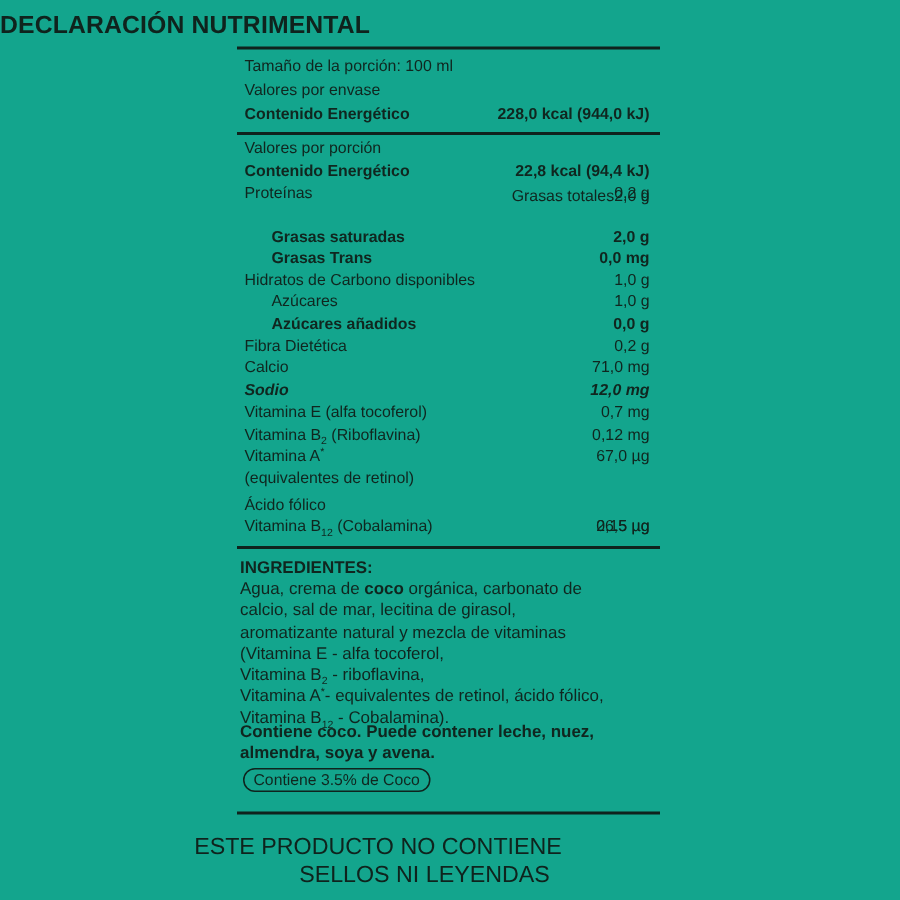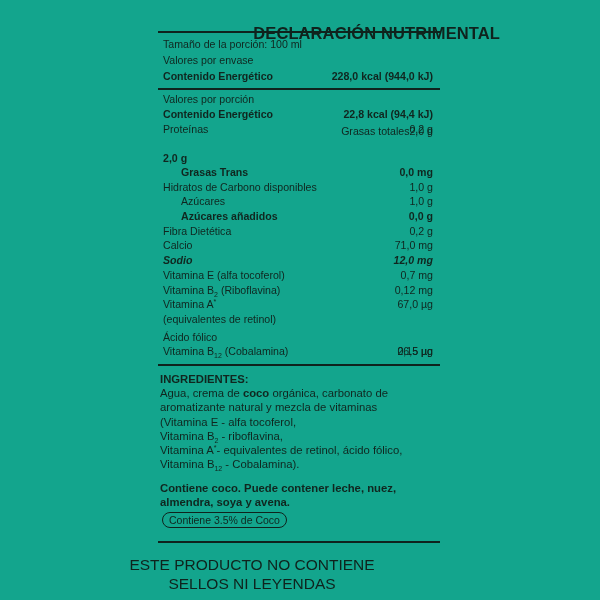--- a/index.html
+++ b/index.html
@@ -1,18 +1,18 @@
 <!DOCTYPE html>
 <html><head>
 <meta charset="utf-8">
 <style>
   html, body { margin:0; padding:0; }
   body { width:600px; height:600px; background:#13a58d; overflow:hidden; position:relative;
          font-family:"Liberation Sans", sans-serif; color:#10261f; }
-  .title { position:absolute; top:24px; left:0; width:500px; text-align:right;
+  .title { position:absolute; top:8px; left:0; width:500px; text-align:left;
            font-size:16.5px; font-weight:bold; letter-spacing:0.1px; color:#0f231d; }
   .rule { position:absolute; left:158px; width:282px; height:2px; background:#0f231d; }
   .row { position:absolute; left:163px; width:270px; height:14px; font-size:10.6px; line-height:14px;
          display:flex; justify-content:space-between; white-space:nowrap; }
   .row .val { text-align:right; }
   .b { font-weight:bold; }
   .ind { padding-left:18px; }
   sub { font-size:7px; vertical-align:-3px; line-height:0; }
   sup { font-size:7px; vertical-align:4px; line-height:0; }
   .ing { position:absolute; left:160px; width:285px; font-size:11.3px; line-height:14.3px; }
@@ -49,20 +49,21 @@
 </div>
 <div class="row" style="top:122px;">
   <span>Proteínas</span>
   <span class="val">0,2 g</span>
 </div>
 <div class="row" style="top:124px;justify-content:flex-end;">
   <span>Grasas totales</span>
   <span class="val">2,0 g</span>
 </div>
 <div class="row b" style="top:151px;">
+  <span class="ind">Grasas saturadas</span>
   <span class="val">2,0 g</span>
 </div>
 <div class="row b" style="top:165px;">
   <span class="ind">Grasas Trans</span>
   <span class="val">0,0 mg</span>
 </div>
 <div class="row" style="top:180px;align-items:center;">
   <span>Hidratos de Carbono disponibles</span>
   <span class="val">1,0 g</span>
 </div>
@@ -109,29 +110,30 @@
 <div class="row" style="top:344px;">
   <span><span>Vitamina B</span><sub>12</sub><span> (Cobalamina)</span></span>
   <span class="val">0,15 µg</span>
 </div>
 
 <div class="rule" style="top:364px;"></div>
 
 <div class="ing b" style="top:372px;">INGREDIENTES:</div>
 <div class="ing" style="top:386px;">
   <div><span>Agua, crema de </span><b>coco</b><span> orgánica, carbonato de</span></div>
+  <div>calcio, sal de mar, lecitina de girasol,</div>
   <div>aromatizante natural y mezcla de vitaminas</div>
   <div>(Vitamina E - alfa tocoferol,</div>
   <div><span>Vitamina B</span><sub>2</sub><span> - riboflavina,</span></div>
   <div><span>Vitamina A</span><sup>*</sup><span>- equivalentes de retinol, ácido fólico,</span></div>
   <div><span>Vitamina B</span><sub>12</sub><span> - Cobalamina).</span></div>
 </div>
 <div class="ing b" style="top:481px;">
   <div>Contiene coco. Puede contener leche, nuez,</div>
   <div>almendra, soya y avena.</div>
 </div>
 
 <div class="badge">Contiene 3.5% de Coco</div>
 
 <div class="rule" style="top:541px;"></div>
 
 <div class="footer" style="top:555px;">ESTE PRODUCTO NO CONTIENE</div>
-<div class="footer" style="top:574px;">SELLOS NI LEYENDAS</div>
+<div class="footer" style="top:574px;padding-left:31px;">SELLOS NI LEYENDAS</div>
 
 </body></html>

